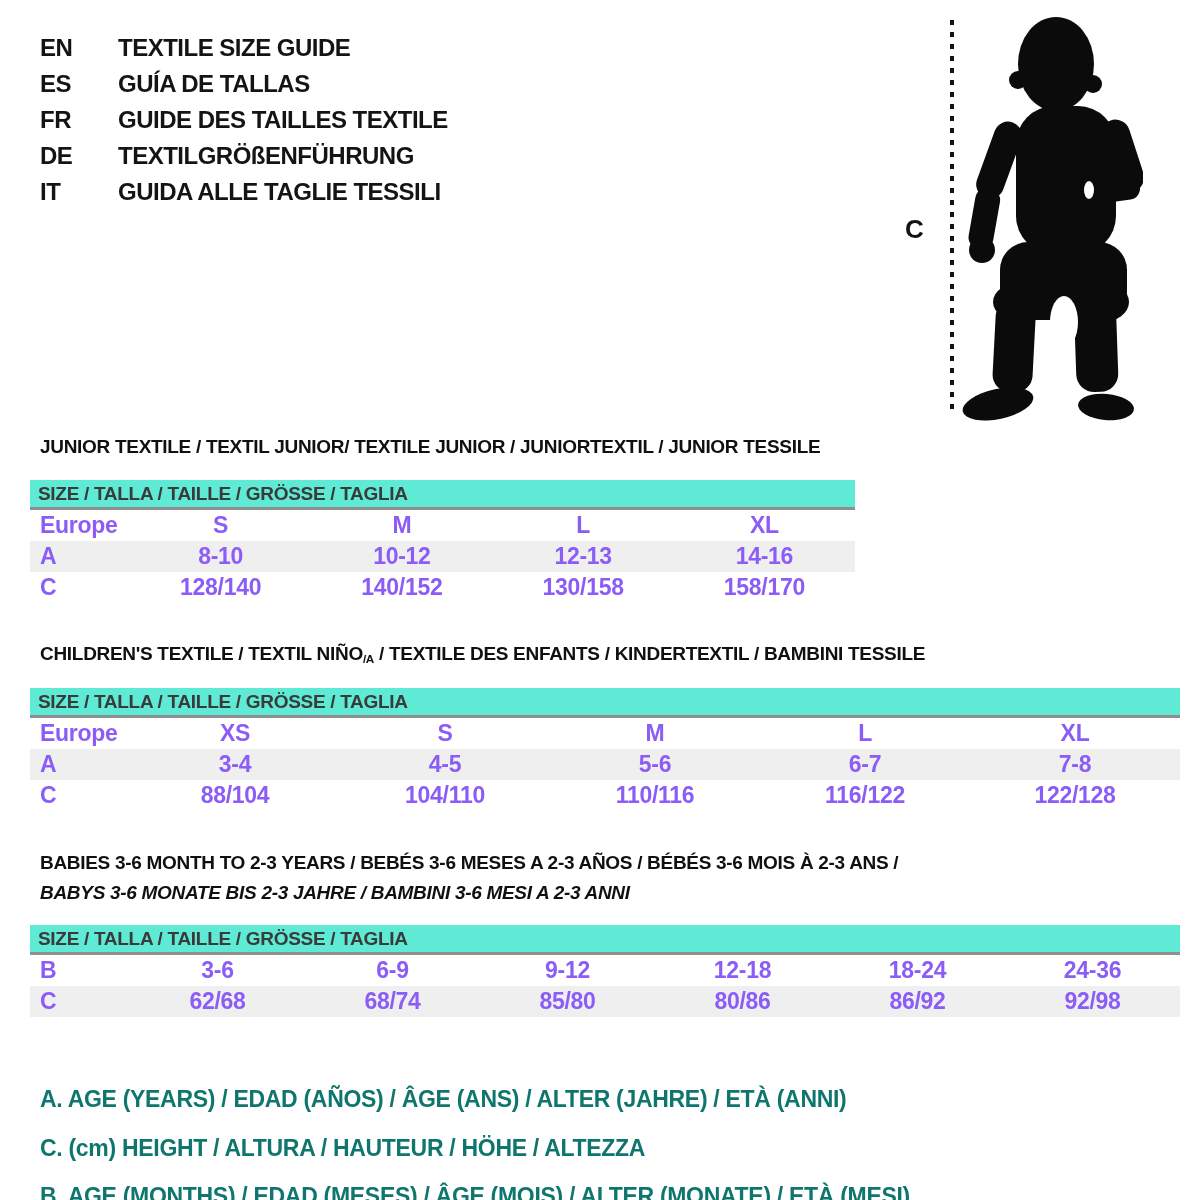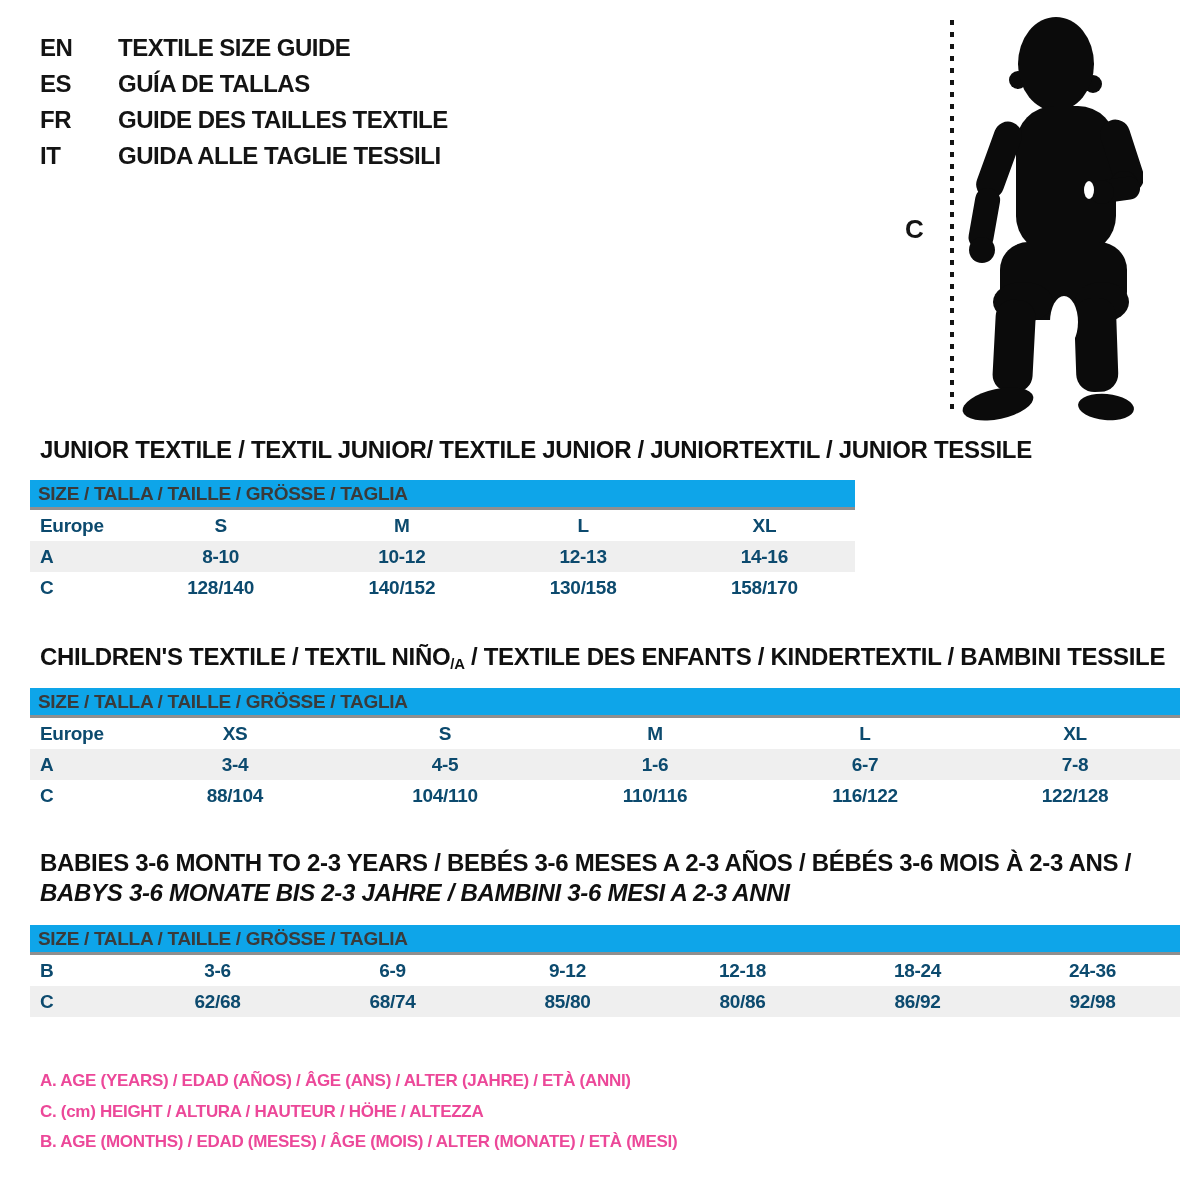--- a/index.html
+++ b/index.html
@@ -10,64 +10,68 @@
   
   .lang-block{position:absolute;left:40px;top:30px;}
   .lang-row{display:flex;height:36px;align-items:center;}
   .lang-code{width:78px;font-size:24px;font-weight:bold;letter-spacing:-0.5px;color:#141414;}
   .lang-label{font-size:24px;font-weight:bold;letter-spacing:-0.5px;color:#141414;white-space:nowrap;}
   
   .figure-area{position:absolute;left:938px;top:10px;width:205px;height:412px;}
   .c-label{position:absolute;left:905px;top:214px;font-size:26px;font-weight:bold;color:#141414;}
   
   .section-title{
-    position:absolute;left:40px;font-size:24px;font-weight:bold;
+    position:absolute;left:40px;font-size:19px;font-weight:bold;
     letter-spacing:-0.3px;color:#101010;white-space:nowrap;
   }
   .section-title .subscript{font-size:0.62em;vertical-align:-0.25em;font-weight:bold;}
   .two-line{line-height:30px;}
   
   .sg-table{position:absolute;left:30px;}
   .w-junior{width:825px;}
   .w-wide{width:1150px;}
   .size-bar{
-    height:30px;background:#0ea5e9;border-bottom:3px solid #8f8f8f;
+    height:30px;background:#5eead4;border-bottom:3px solid #8f8f8f;
     display:flex;align-items:center;padding-left:8px;box-sizing:border-box;
     font-size:19px;font-weight:bold;letter-spacing:-0.3px;color:#3a3a3a;
   }
   .t-row{display:grid;height:31px;align-items:center;
-    font-size:19px;font-weight:bold;letter-spacing:-0.3px;color:#0c4a6e;}
+    font-size:23px;font-weight:bold;letter-spacing:-0.3px;color:#8b5cf6;}
   .cols-4{grid-template-columns:100px repeat(4,1fr);}
   .cols-5{grid-template-columns:100px repeat(5,1fr);}
   .cols-6{grid-template-columns:100px repeat(6,1fr);}
   .t-row .lbl{padding-left:10px;text-align:left;}
   .t-row .val{text-align:center;}
   .shaded{background:#efefef;}
   
   .legend{position:absolute;left:40px;top:1066px;}
-  .legend-line{font-size:17px;font-weight:bold;letter-spacing:-0.3px;
-    color:#ec4899;line-height:30.5px;white-space:nowrap;}
+  .legend-line{font-size:23px;font-weight:bold;letter-spacing:-0.3px;
+    color:#0f766e;line-height:30.5px;white-space:nowrap;margin-top:18px;}
 </style>
 </head>
 <body>
 
 <div class="canvas">
 
   <section class="lang-block">
     <div class="lang-row">
       <span class="lang-code">EN</span>
       <span class="lang-label">TEXTILE SIZE GUIDE</span>
     </div>
     <div class="lang-row">
       <span class="lang-code">ES</span>
       <span class="lang-label">GUÍA DE TALLAS</span>
     </div>
     <div class="lang-row">
       <span class="lang-code">FR</span>
       <span class="lang-label">GUIDE DES TAILLES TEXTILE</span>
+    </div>
+    <div class="lang-row">
+      <span class="lang-code">DE</span>
+      <span class="lang-label">TEXTILGRÖßENFÜHRUNG</span>
     </div>
     <div class="lang-row">
       <span class="lang-code">IT</span>
       <span class="lang-label">GUIDA ALLE TAGLIE TESSILI</span>
     </div>
   </section>
 
   <div class="figure-area">
     <svg width="205" height="412" viewBox="0 0 205 412" aria-hidden="true">
       <g fill="#0b0b0b">
@@ -143,21 +147,21 @@
       <span class="val">XS</span>
       <span class="val">S</span>
       <span class="val">M</span>
       <span class="val">L</span>
       <span class="val">XL</span>
     </div>
     <div class="t-row cols-5 shaded">
       <span class="lbl">A</span>
       <span class="val">3-4</span>
       <span class="val">4-5</span>
-      <span class="val">1-6</span>
+      <span class="val">5-6</span>
       <span class="val">6-7</span>
       <span class="val">7-8</span>
     </div>
     <div class="t-row cols-5">
       <span class="lbl">C</span>
       <span class="val">88/104</span>
       <span class="val">104/110</span>
       <span class="val">110/116</span>
       <span class="val">116/122</span>
       <span class="val">122/128</span>

